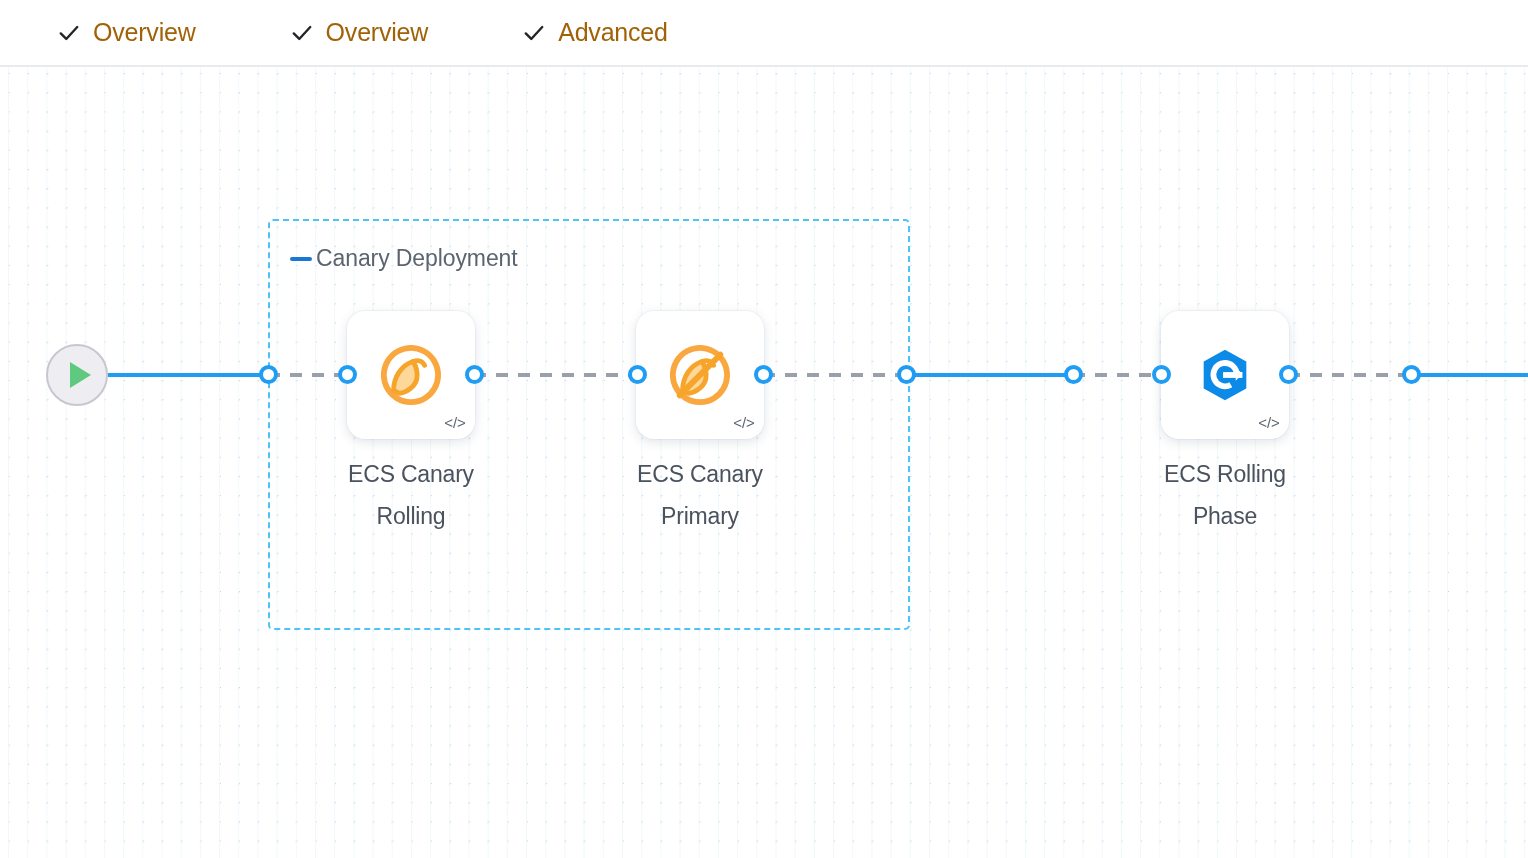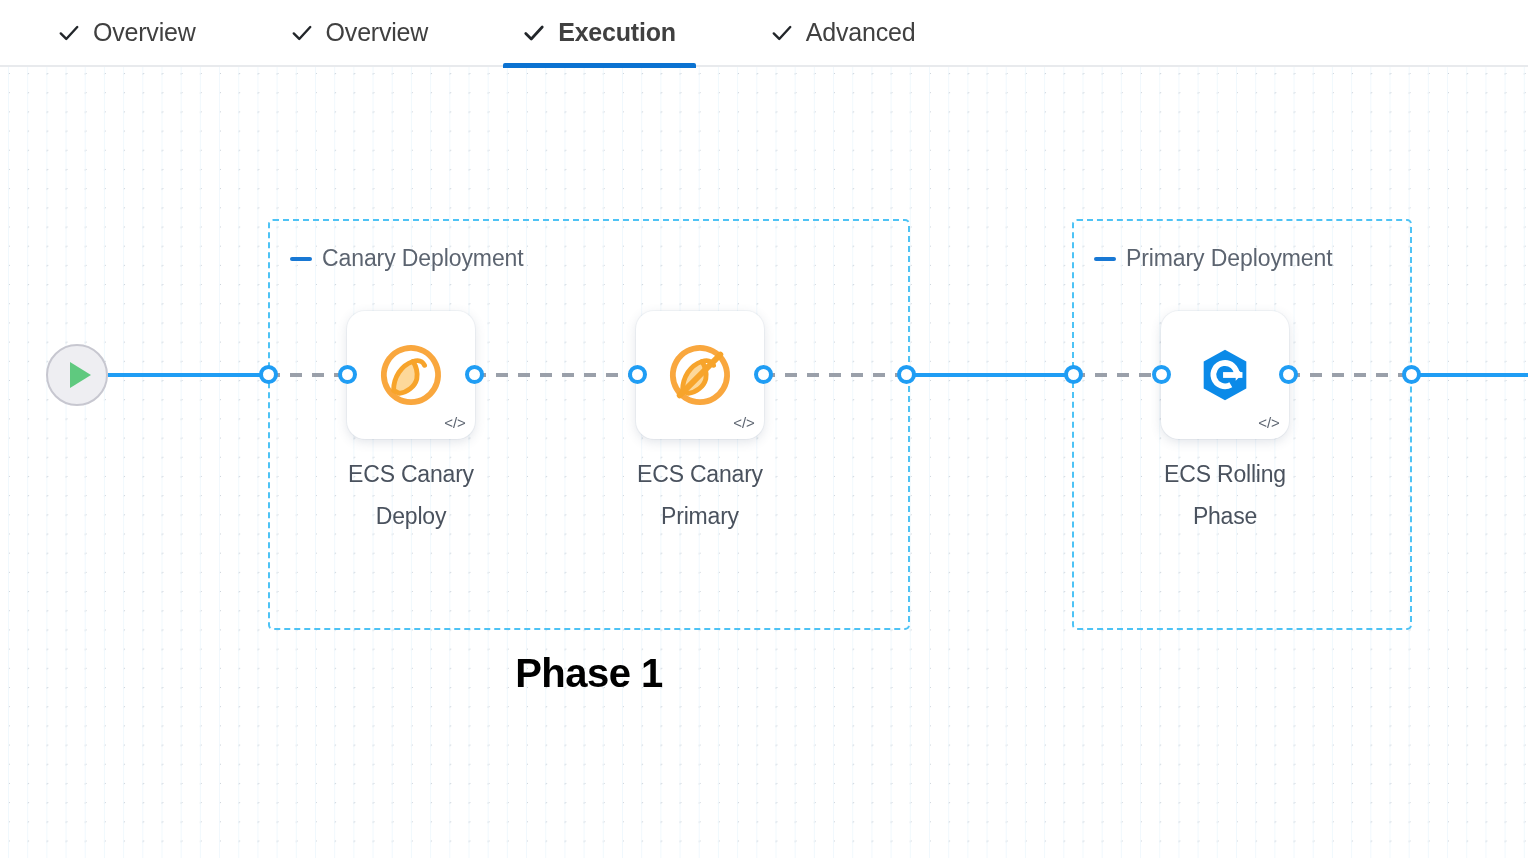--- a/index.html
+++ b/index.html
@@ -36,21 +36,21 @@
     user-select: none;
   }
   .tab .check {
     width: 22px;
     height: 22px;
     flex: none;
     display: block;
   }
   .tab .tab-label {
     font-size: 25px;
-    color: #404040;
+    color: #a16207;
     letter-spacing: -0.2px;
     white-space: nowrap;
   }
   .tab.active .tab-label { font-weight: bold; }
   .tab.active::after {
     content: "";
     position: absolute;
     left: 0; right: 0; bottom: -2px;
     height: 5px;
     background: #0b72d1;
@@ -86,21 +86,21 @@
     border: 2px dashed #4ec3f5;
     border-radius: 5px;
     z-index: 2;
   }
   .group-header {
     position: absolute;
     top: 24px;
     left: 20px;
     display: flex;
     align-items: center;
-    gap: 10px;
+    gap: 4px;
     cursor: pointer;
   }
   .collapse-icon {
     width: 22px;
     height: 4px;
     background: #1878d4;
     border-radius: 2px;
     flex: none;
   }
   .group-title {
@@ -211,26 +211,20 @@
   </div>
 
   <div class="tab">
     <svg class="check" viewBox="0 0 24 24">
       <path d="M3 12.5 L9 18.5 L21 5.5" fill="none" stroke="#22262a" stroke-width="2.6" stroke-linecap="round" stroke-linejoin="round"></path>
     </svg>
     <span class="tab-label">Overview</span>
   </div>
 
 
-  <div class="tab active">
-    <svg class="check" viewBox="0 0 24 24">
-      <path d="M3 12.5 L9 18.5 L21 5.5" fill="none" stroke="#22262a" stroke-width="3" stroke-linecap="round" stroke-linejoin="round"></path>
-    </svg>
-    <span class="tab-label">Execution</span>
-  </div>
 
   <div class="tab">
     <svg class="check" viewBox="0 0 24 24">
       <path d="M3 12.5 L9 18.5 L21 5.5" fill="none" stroke="#22262a" stroke-width="2.6" stroke-linecap="round" stroke-linejoin="round"></path>
     </svg>
     <span class="tab-label">Advanced</span>
   </div>
 
 </div>
 
@@ -268,21 +262,21 @@
 
   <div class="node" style="left:347px; top:244px;">
     <div class="node-card">
       <svg class="node-icon" viewBox="0 0 64 64">
         <path d="M32 4 A28 28 0 1 1 31.9 4" fill="none" stroke="#f9a73e" stroke-width="6" stroke-linecap="round"></path>
         <path d="M14 48 C14 34 22 22 34 18 C38 24 39 30 38 36 C36 44 28 50 20 51 Z" fill="#fdd89a" stroke="#f7a42b" stroke-width="5" stroke-linejoin="round"></path>
         <path d="M34 18 C40 16 44 18 46 22" fill="none" stroke="#f7a42b" stroke-width="5" stroke-linecap="round"></path>
       </svg>
       <span class="code-badge">&lt;/&gt;</span>
     </div>
-    <div class="node-label">ECS Canary Deploy</div>
+    <div class="node-label">ECS Canary Rolling</div>
   </div>
   <div class="port" style="left:338px; top:298px;"></div>
   <div class="port" style="left:465px; top:298px;"></div>
 
   <div class="node" style="left:636px; top:244px;">
     <div class="node-card">
       <svg class="node-icon" viewBox="0 0 64 64">
         <path d="M32 4 A28 28 0 1 1 31.9 4" fill="none" stroke="#f9a73e" stroke-width="6" stroke-linecap="round"></path>
         <path d="M14 48 C14 34 22 22 34 18 C38 24 39 30 38 36 C36 44 28 50 20 51 Z" fill="#fdd89a" stroke="#f7a42b" stroke-width="5" stroke-linejoin="round"></path>
         <path d="M34 18 C40 16 44 18 46 22" fill="none" stroke="#f7a42b" stroke-width="5" stroke-linecap="round"></path>
@@ -291,40 +285,33 @@
       <span class="code-badge">&lt;/&gt;</span>
     </div>
     <div class="node-label">ECS Canary Primary</div>
   </div>
   <div class="port" style="left:628px; top:298px;"></div>
   <div class="port" style="left:754px; top:298px;"></div>
 
   <div class="port" style="left:259px; top:298px;"></div>
   <div class="port" style="left:897px; top:298px;"></div>
 
-  <div class="group" style="left:1072px; top:152px; width:340px; height:411px;">
-    <div class="group-header">
-      <span class="collapse-icon"></span>
-      <span class="group-title">Primary Deployment</span>
-    </div>
-  </div>
 
   <div class="node" style="left:1161px; top:244px;">
     <div class="node-card">
       <svg class="node-icon" viewBox="0 0 64 64">
         <path d="M32 6 L54 18 L54 46 L32 58 L10 46 L10 18 Z" fill="#0b8ae8"></path>
         <path d="M44 32 A12 12 0 1 0 38 42" fill="none" stroke="#ffffff" stroke-width="6" stroke-linecap="butt"></path>
         <path d="M30 32 L50 32" stroke="#ffffff" stroke-width="6" stroke-linecap="butt"></path>
         <path d="M43 24 L50 31 L43 38 Z" fill="#ffffff"></path>
       </svg>
       <span class="code-badge">&lt;/&gt;</span>
     </div>
     <div class="node-label">ECS Rolling Phase</div>
   </div>
   <div class="port" style="left:1152px; top:298px;"></div>
   <div class="port" style="left:1279px; top:298px;"></div>
 
   <div class="port" style="left:1064px; top:298px;"></div>
   <div class="port" style="left:1402px; top:298px;"></div>
 
-  <div class="phase-label" style="left:268px; top:584px; width:642px;">Phase 1</div>
 
 </div>
 
 </body></html>

